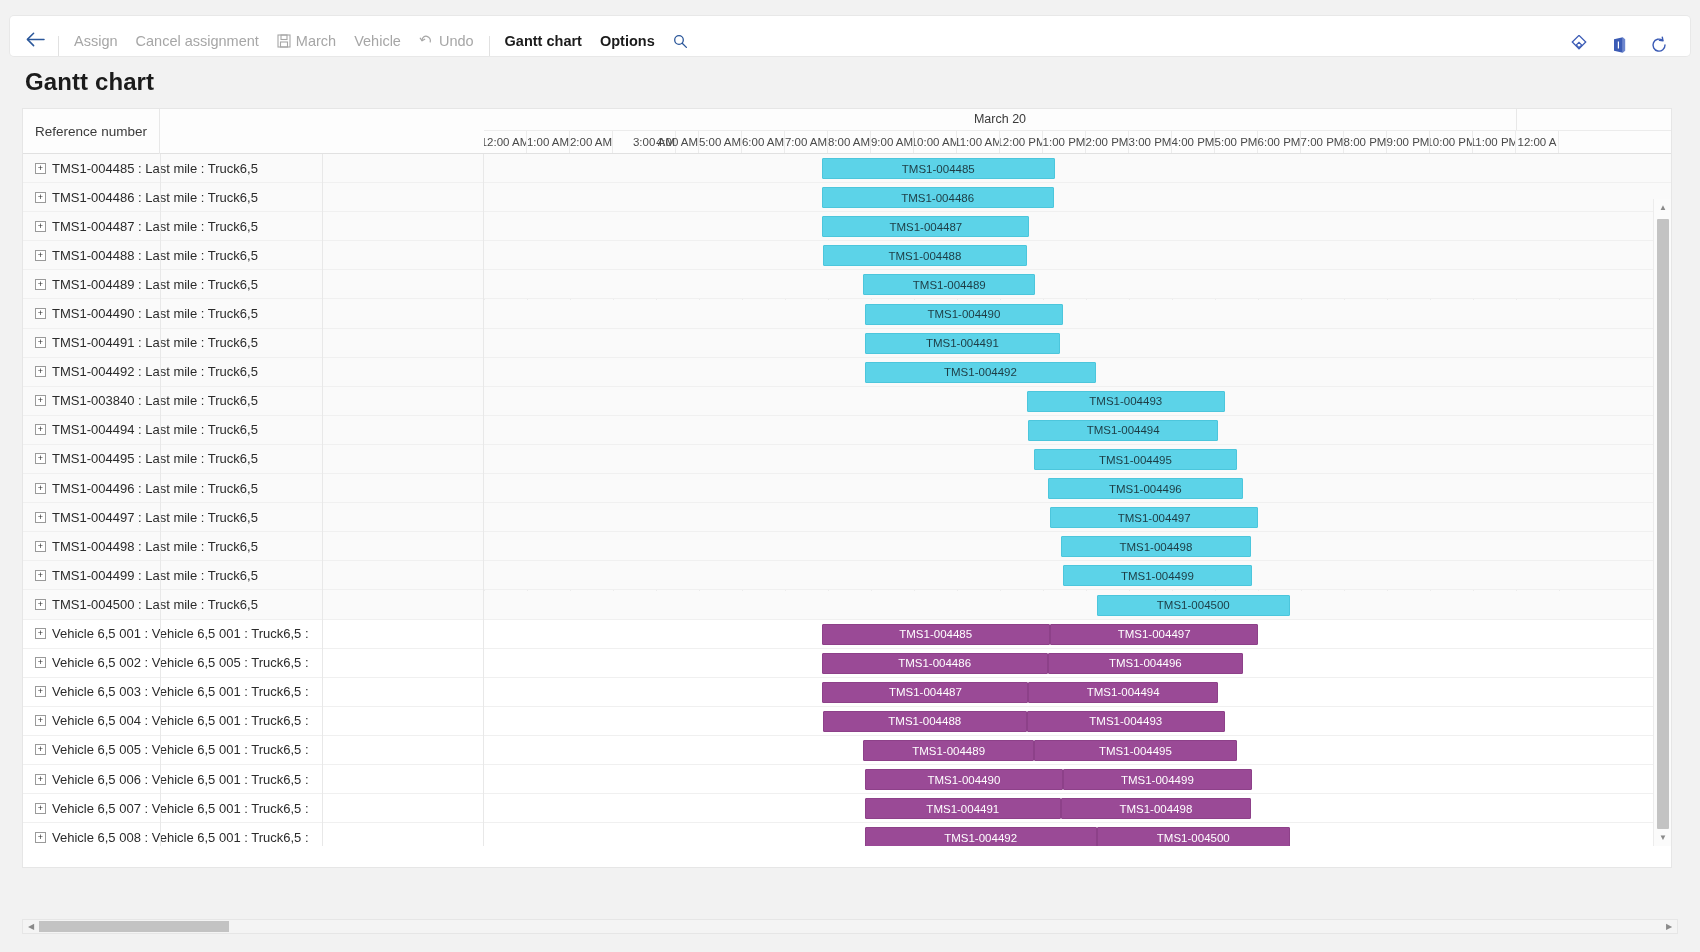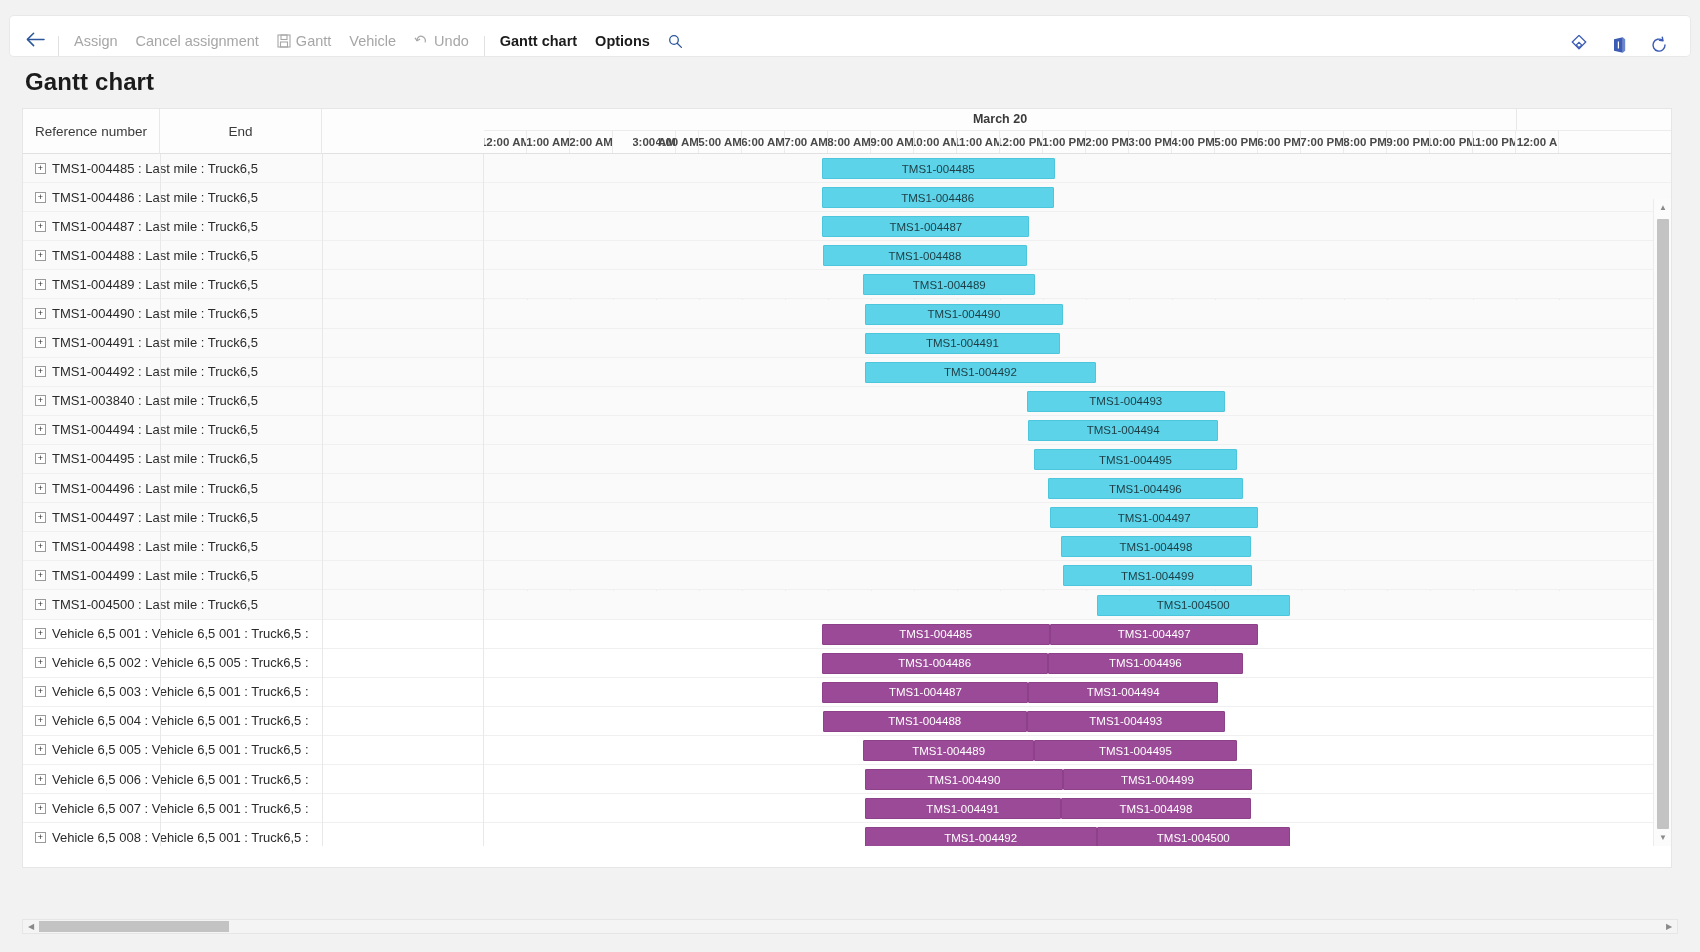--- a/index.html
+++ b/index.html
@@ -62,21 +62,21 @@
   .hcell {
     display: flex; align-items: center; justify-content: center;
     font-size: 13.5px; color: #3a3a3a;
     border-right: 1px solid #e8e8e8;
     height: 45px;
   }
   .hcell.c1 { width: 137px; }
   .hcell.c2 { width: 162px; }
   .hcell.c3 { width: 162px; }
 
-  .g-head-right { flex: 1 1 auto; position: relative; overflow: hidden; font-weight: bold; }
+  .g-head-right { flex: 1 1 auto; position: relative; overflow: hidden; }
   .date-band {
     height: 22px; position: relative;
     border-bottom: 1px solid #ececec;
     background: #fdfdfd;
   }
   .date-label {
     position: absolute; top: 3px;
     font-size: 12.5px; color: #3a3a3a;
     transform: translateX(-50%);
   }
@@ -199,21 +199,21 @@
       <span>Cancel assignment</span>
     </div>
     <div class="cmd-item disabled">
       <span class="cmd-icon">
         <svg width="14" height="14" viewBox="0 0 14 14">
           <rect x="1" y="1" width="12" height="12" fill="none" stroke="#a6a6a6" stroke-width="1.1"></rect>
           <rect x="4" y="1" width="6" height="4.5" fill="none" stroke="#a6a6a6" stroke-width="1.1"></rect>
           <rect x="3.5" y="8" width="7" height="5" fill="none" stroke="#a6a6a6" stroke-width="1.1"></rect>
         </svg>
       </span>
-      <span>Gantt</span>
+      <span>March</span>
     </div>
     <div class="cmd-item disabled">
       <span>Vehicle</span>
     </div>
     <div class="cmd-item disabled">
       <span class="cmd-icon">
         <svg width="15" height="14" viewBox="0 0 15 14">
           <path d="M3 6.5 C3 3.4 5.6 1.6 8 2.3 C10.6 3 11.9 5.6 11.2 8" fill="none" stroke="#a6a6a6" stroke-width="1.2" stroke-linecap="round"></path>
           <path d="M1.2 4.2 L3.1 6.8 L5.7 5.2" fill="none" stroke="#a6a6a6" stroke-width="1.2" stroke-linecap="round" stroke-linejoin="round"></path>
         </svg>
@@ -261,21 +261,20 @@
     </div>
   </div>
 
   <div class="page-title">Gantt chart</div>
 
   <div class="gantt">
 
     <div class="g-head">
       <div class="g-head-left">
         <div class="hcell c1">Reference number</div>
-        <div class="hcell c3">End</div>
       </div>
       <div class="g-head-right">
         <div class="date-band" id="date-band">
             <div class="date-label" style="left: 516px;">March 20</div>
             <div class="date-sep" style="left: 1032px;"></div>
           </div>
         <div class="hour-band" id="hour-band">
             <div class="hour-cell" style="left: 0px; width: 43px;">12:00 AM</div>
             <div class="hour-cell" style="left: 43px; width: 43px;">1:00 AM</div>
             <div class="hour-cell" style="left: 86px; width: 43px;">2:00 AM</div>

